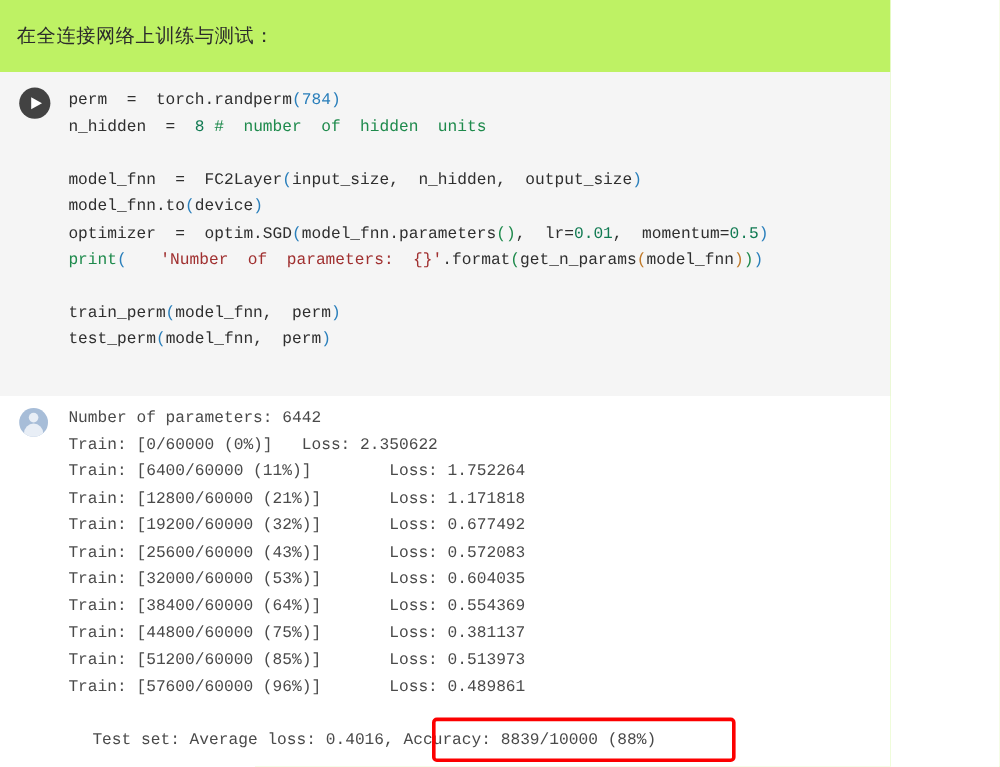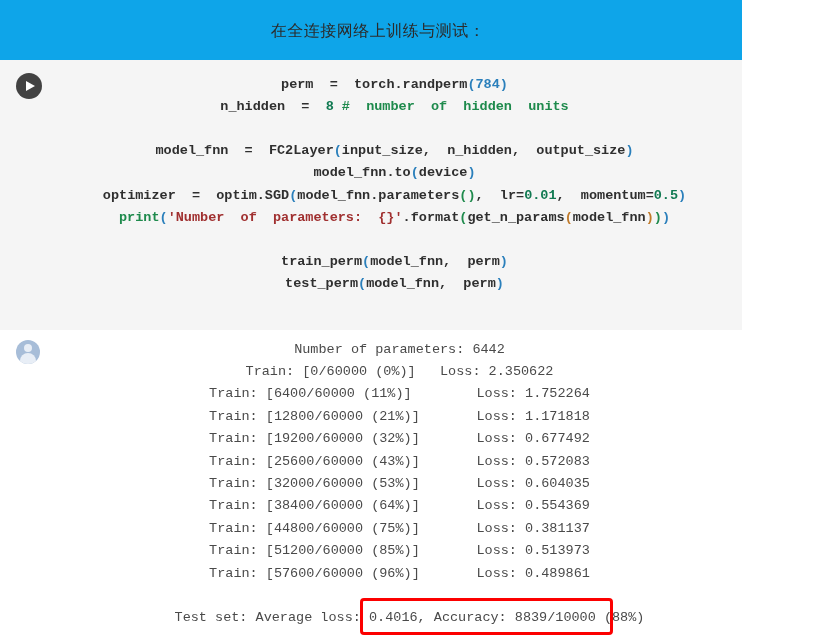--- a/index.html
+++ b/index.html
@@ -8,21 +8,21 @@
     background: #ffffff;
   }
   body {
     width: 833px;
     height: 639px;
     font-family: "Liberation Sans", sans-serif;
     color: #333333;
     overflow: hidden;
   }
 
-  .page { position: relative; width: 742px; height: 639px; background:#0ea5e9;text-align:center; }
+  .page { position: relative; width: 742px; height: 639px; background:#bef264; }
 
   
   .heading {
     padding: 18px 0 0 14px;
     font-family: "Liberation Sans", sans-serif;
     font-size: 16px;
     color: #2b2b2b;
     letter-spacing: .5px;
     line-height: 1.6;
   }
@@ -57,28 +57,27 @@
   }
 
   .code-body {
     margin-left: 57px;
     padding-right: 10px;
     font-family: "Liberation Mono", "DejaVu Sans Mono", monospace;
     font-size: 13.5px;
     line-height: 22.2px;
     white-space: pre;
     color: #2f2f2f;
-    font-weight: bold;
   }
   .code-body .ln { display: block; height: 22.2px; }
 
   
   .t-num   { color: #2a7fbb; }
   .t-cmt   { color: #1e8a4c; }
-  .t-str   { color: #a03030; }
+  .t-str   { color: #a03030; margin-left: 28px; }
   .t-kw    { color: #1e8a4c; }
   .t-p1    { color: #2a7fbb; }  
   .t-p2    { color: #1e8a4c; }  
   .t-p3    { color: #c07a2a; }  
   .t-numg  { color: #117a52; }  
   .t-plain { color: #2f2f2f; }
 
   
   .out-cell {
     position: relative;

